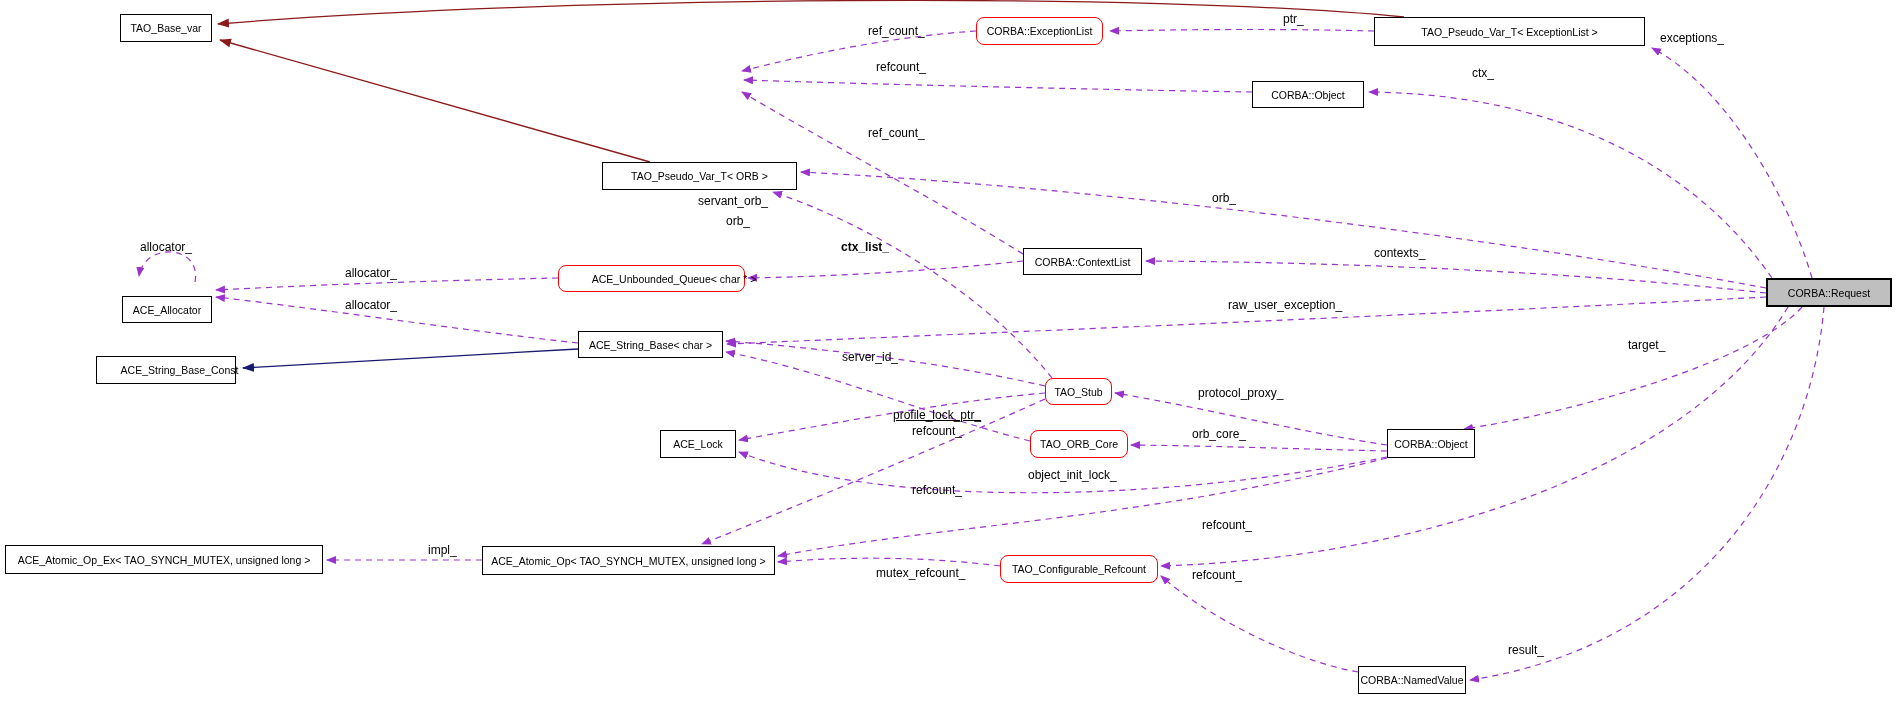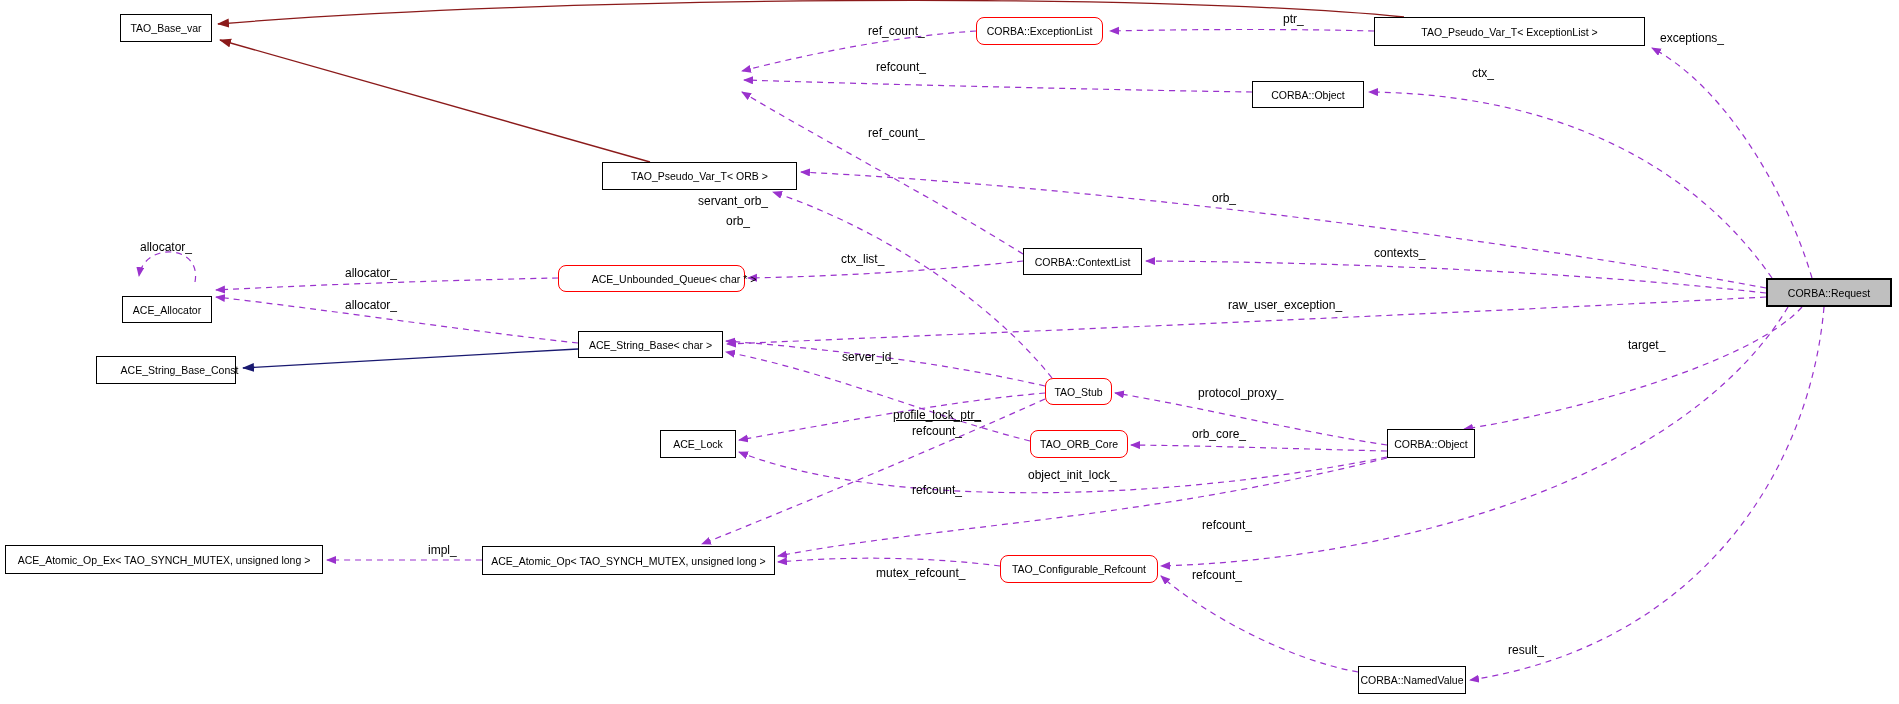--- a/index.html
+++ b/index.html
@@ -92,21 +92,21 @@
   <span class="el" style="left:1283px;top:12px;">ptr_</span>
   <span class="el" style="left:1660px;top:31px;">exceptions_</span>
   <span class="el" style="left:1472px;top:66px;">ctx_</span>
   <span class="el" style="left:868px;top:24px;">ref_count_</span>
   <span class="el" style="left:876px;top:60px;">refcount_</span>
   <span class="el" style="left:868px;top:126px;">ref_count_</span>
   <span class="el" style="left:1212px;top:191px;">orb_</span>
   <span class="el" style="left:698px;top:194px;">servant_orb_</span>
   <span class="el" style="left:726px;top:214px;">orb_</span>
   <span class="el" style="left:1374px;top:246px;">contexts_</span>
-  <span class="el" style="left:841px;top:252px;">ctx_list_</span>
+  <span class="el" style="left:841px;top:240px;font-weight:bold;">ctx_list_</span>
   <span class="el" style="left:1228px;top:298px;">raw_user_exception_</span>
   <span class="el" style="left:140px;top:240px;">allocator_</span>
   <span class="el" style="left:345px;top:266px;">allocator_</span>
   <span class="el" style="left:345px;top:298px;">allocator_</span>
   <span class="el" style="left:842px;top:350px;">server_id_</span>
   <span class="el" style="left:1628px;top:338px;">target_</span>
   <span class="el" style="left:1198px;top:386px;">protocol_proxy_</span>
   <span class="el" style="left:893px;top:408px;text-decoration:underline;">profile_lock_ptr_</span>
   <span class="el" style="left:1192px;top:427px;">orb_core_</span>
   <span class="el" style="left:912px;top:424px;">refcount_</span>

